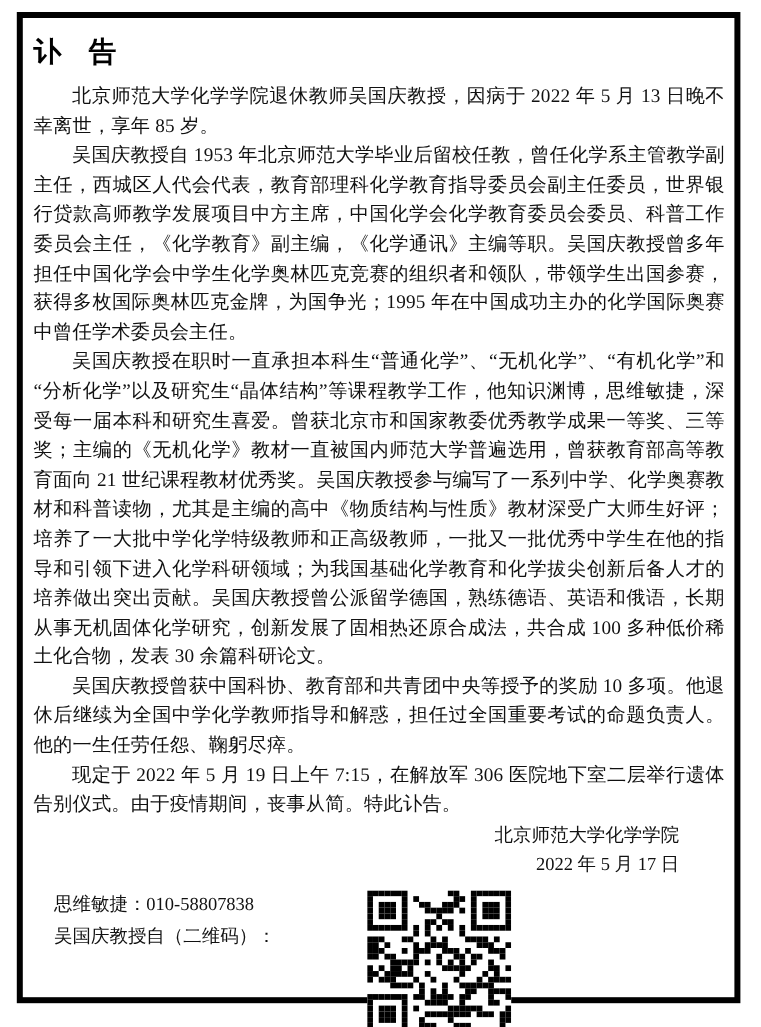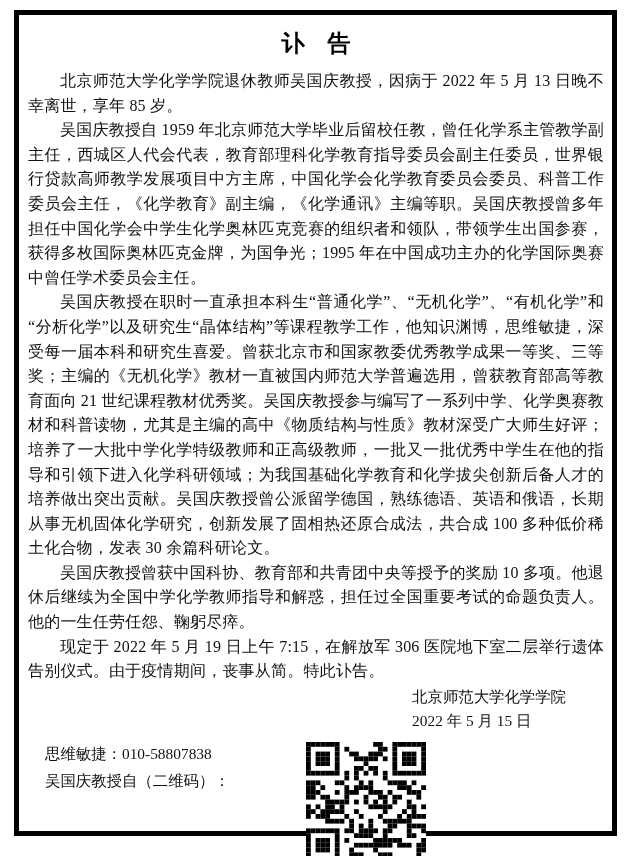--- a/index.html
+++ b/index.html
@@ -10,35 +10,35 @@
   }
   .frame{
     position:absolute;left:14px;top:10px;width:593px;height:816px;
     border:5px solid #000000;
   }
   .content{
     position:absolute;left:9px;right:8px;top:0;bottom:0;
   }
   .doc-title{
     margin:13px 0 10px 0;
-    text-align:center;
+    text-align:left;
     font-size:23px;font-weight:bold;color:#000;
   }
   .para{
     margin:0;
     text-indent:2em;
     text-align:justify;
     font-size:16px;
     line-height:24.6px;
     letter-spacing:0.2px;
   }
   .sign-block{
     width:fit-content;
     margin:1px 38px 0 auto;
-    display:flex;flex-direction:column;align-items:flex-start;
+    display:flex;flex-direction:column;align-items:flex-end;
     font-size:15.4px;line-height:24.6px;
   }
   .contact-row{
     display:flex;align-items:flex-start;
     margin-top:6px;padding-left:17px;
   }
   .contact-lines{
     font-size:15.4px;line-height:27px;
   }
   .qr-box{
@@ -49,28 +49,28 @@
 </style>
 </head>
 <body>
 
 <div class="frame">
   <div class="content">
 
     <h1 class="doc-title">讣　告</h1>
 
     <p class="para">北京师范大学化学学院退休教师吴国庆教授，因病于 2022 年 5 月 13 日晚不幸离世，享年 85 岁。</p>
-    <p class="para">吴国庆教授自 1959 年北京师范大学毕业后留校任教，曾任化学系主管教学副主任，西城区人代会代表，教育部理科化学教育指导委员会副主任委员，世界银行贷款高师教学发展项目中方主席，中国化学会化学教育委员会委员、科普工作委员会主任，《化学教育》副主编，《化学通讯》主编等职。吴国庆教授曾多年担任中国化学会中学生化学奥林匹克竞赛的组织者和领队，带领学生出国参赛，获得多枚国际奥林匹克金牌，为国争光；1995 年在中国成功主办的化学国际奥赛中曾任学术委员会主任。</p>
+    <p class="para">吴国庆教授自 1953 年北京师范大学毕业后留校任教，曾任化学系主管教学副主任，西城区人代会代表，教育部理科化学教育指导委员会副主任委员，世界银行贷款高师教学发展项目中方主席，中国化学会化学教育委员会委员、科普工作委员会主任，《化学教育》副主编，《化学通讯》主编等职。吴国庆教授曾多年担任中国化学会中学生化学奥林匹克竞赛的组织者和领队，带领学生出国参赛，获得多枚国际奥林匹克金牌，为国争光；1995 年在中国成功主办的化学国际奥赛中曾任学术委员会主任。</p>
     <p class="para">吴国庆教授在职时一直承担本科生“普通化学”、“无机化学”、“有机化学”和“分析化学”以及研究生“晶体结构”等课程教学工作，他知识渊博，思维敏捷，深受每一届本科和研究生喜爱。曾获北京市和国家教委优秀教学成果一等奖、三等奖；主编的《无机化学》教材一直被国内师范大学普遍选用，曾获教育部高等教育面向 21 世纪课程教材优秀奖。吴国庆教授参与编写了一系列中学、化学奥赛教材和科普读物，尤其是主编的高中《物质结构与性质》教材深受广大师生好评；培养了一大批中学化学特级教师和正高级教师，一批又一批优秀中学生在他的指导和引领下进入化学科研领域；为我国基础化学教育和化学拔尖创新后备人才的培养做出突出贡献。吴国庆教授曾公派留学德国，熟练德语、英语和俄语，长期从事无机固体化学研究，创新发展了固相热还原合成法，共合成 100 多种低价稀土化合物，发表 30 余篇科研论文。</p>
     <p class="para">吴国庆教授曾获中国科协、教育部和共青团中央等授予的奖励 10 多项。他退休后继续为全国中学化学教师指导和解惑，担任过全国重要考试的命题负责人。他的一生任劳任怨、鞠躬尽瘁。</p>
     <p class="para">现定于 2022 年 5 月 19 日上午 7:15，在解放军 306 医院地下室二层举行遗体告别仪式。由于疫情期间，丧事从简。特此讣告。</p>
 
     <div class="sign-block">
       <span>北京师范大学化学学院</span>
-      <span>2022 年 5 月 15 日</span>
+      <span>2022 年 5 月 17 日</span>
     </div>
 
     <div class="contact-row">
       <div class="contact-lines">
         <div><span>思维敏捷：</span><span>010-58807838</span></div>
         <div><span>吴国庆教授自（二维码）：</span></div>
       </div>
       <div class="qr-box">
         <svg viewBox="0 0 125 125" xmlns="http://www.w3.org/2000/svg">
             <rect x="0" y="0" width="5" height="5" fill="#000000"></rect>

